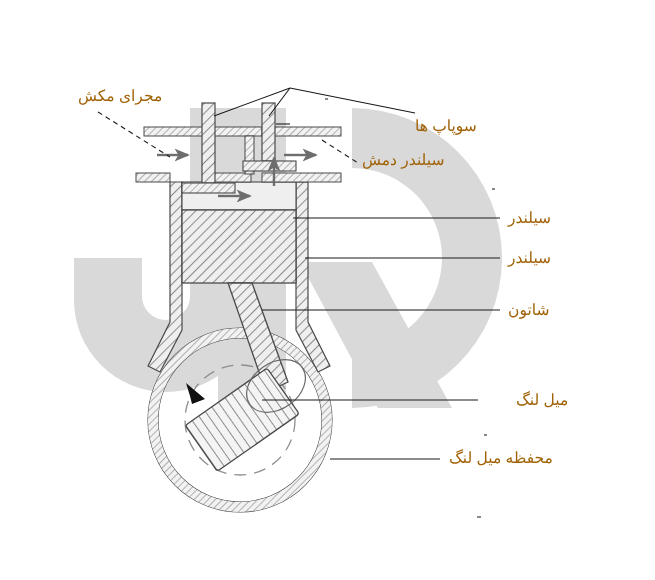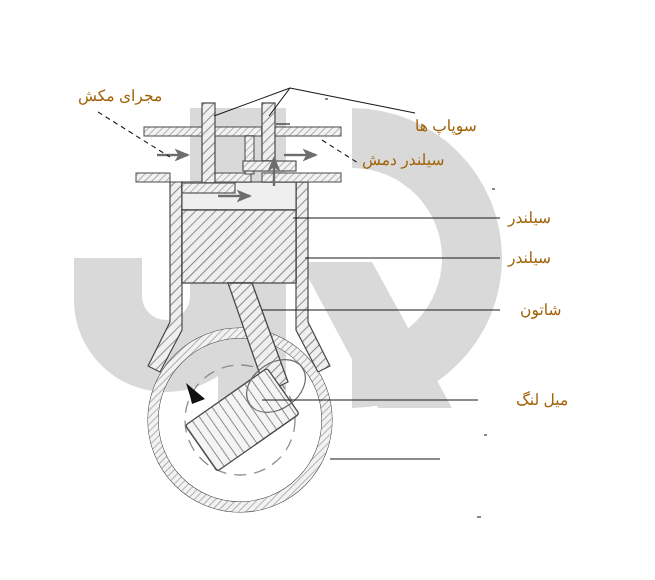--- a/index.html
+++ b/index.html
@@ -165,16 +165,17 @@
       <rect x="484" y="434" width="3" height="2"></rect>
       <rect x="477" y="516" width="4" height="2"></rect>
     </g>
   </svg>
 
   <div class="lbl big" style="left:78px;  top:88px;">مجرای مکش</div>
   <div class="lbl big" style="left:415px; top:118px;">سوپاپ ها</div>
   <div class="lbl big" style="left:362px; top:152px;">سیلندر دمش</div>
   <div class="lbl big" style="left:508px; top:210px;">سیلندر</div>
   <div class="lbl big" style="left:508px; top:250px;">سیلندر</div>
-  <div class="lbl big" style="left:508px; top:302px;margin-left:12px;">شاتون</div>
+  <div class="lbl big" style="left:508px; top:302px;">شاتون</div>
   <div class="lbl big" style="left:516px; top:392px;">میل لنگ</div>
+  <div class="lbl big" style="left:449px; top:450px;">محفظه میل لنگ</div>
 
 </div>
 
 </body></html>

